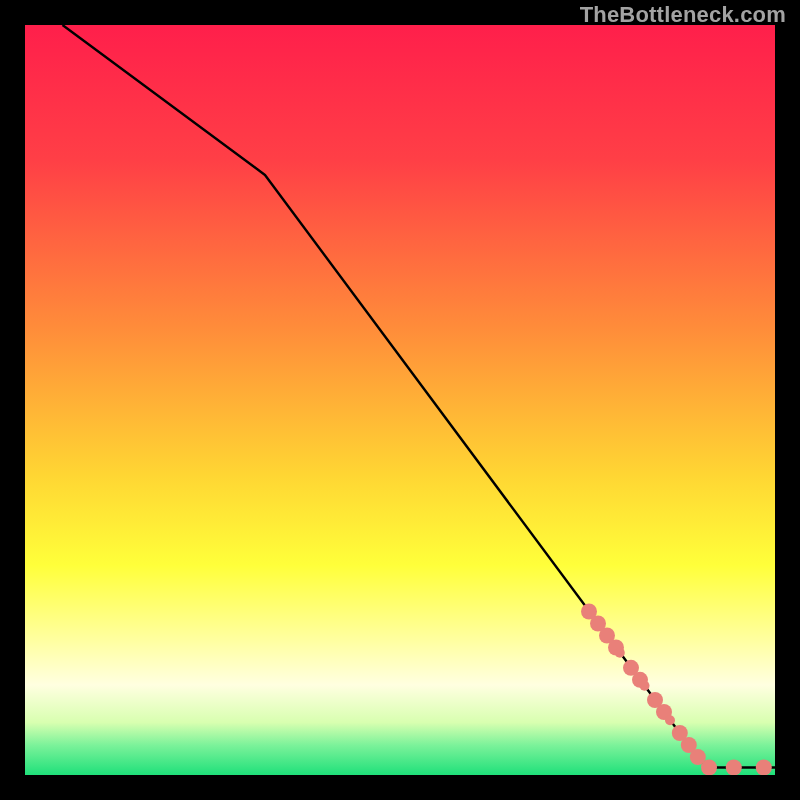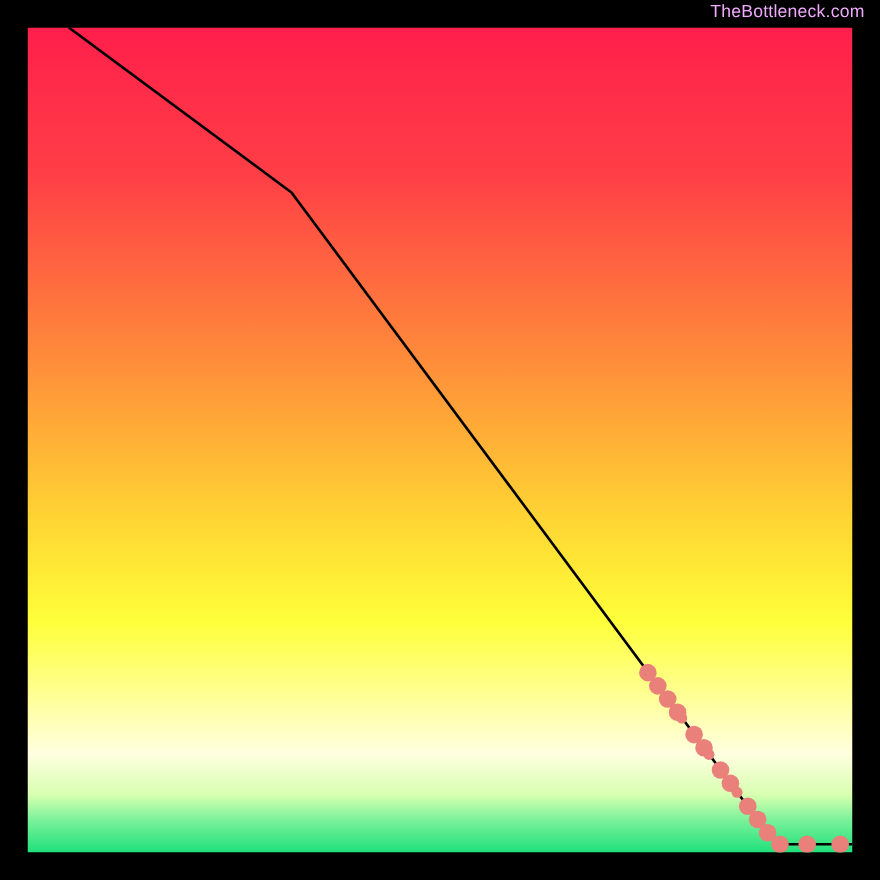--- a/index.html
+++ b/index.html
@@ -14,23 +14,23 @@
   .frame {
     position: relative;
     width: 800px;
     height: 800px;
     background: #000;
   }
   .watermark {
     position: absolute;
     top: 2px;
     right: 14px;
-    color: #f0abfc;
-    font-size: 16px;
-    font-weight: 400;
+    color: #a3a3a3;
+    font-size: 22px;
+    font-weight: 700;
     letter-spacing: 0.2px;
     user-select: none;
   }
   .plot-wrap {
     position: absolute;
     left: 25px;
     top: 25px;
     width: 750px;
     height: 750px;
   }

